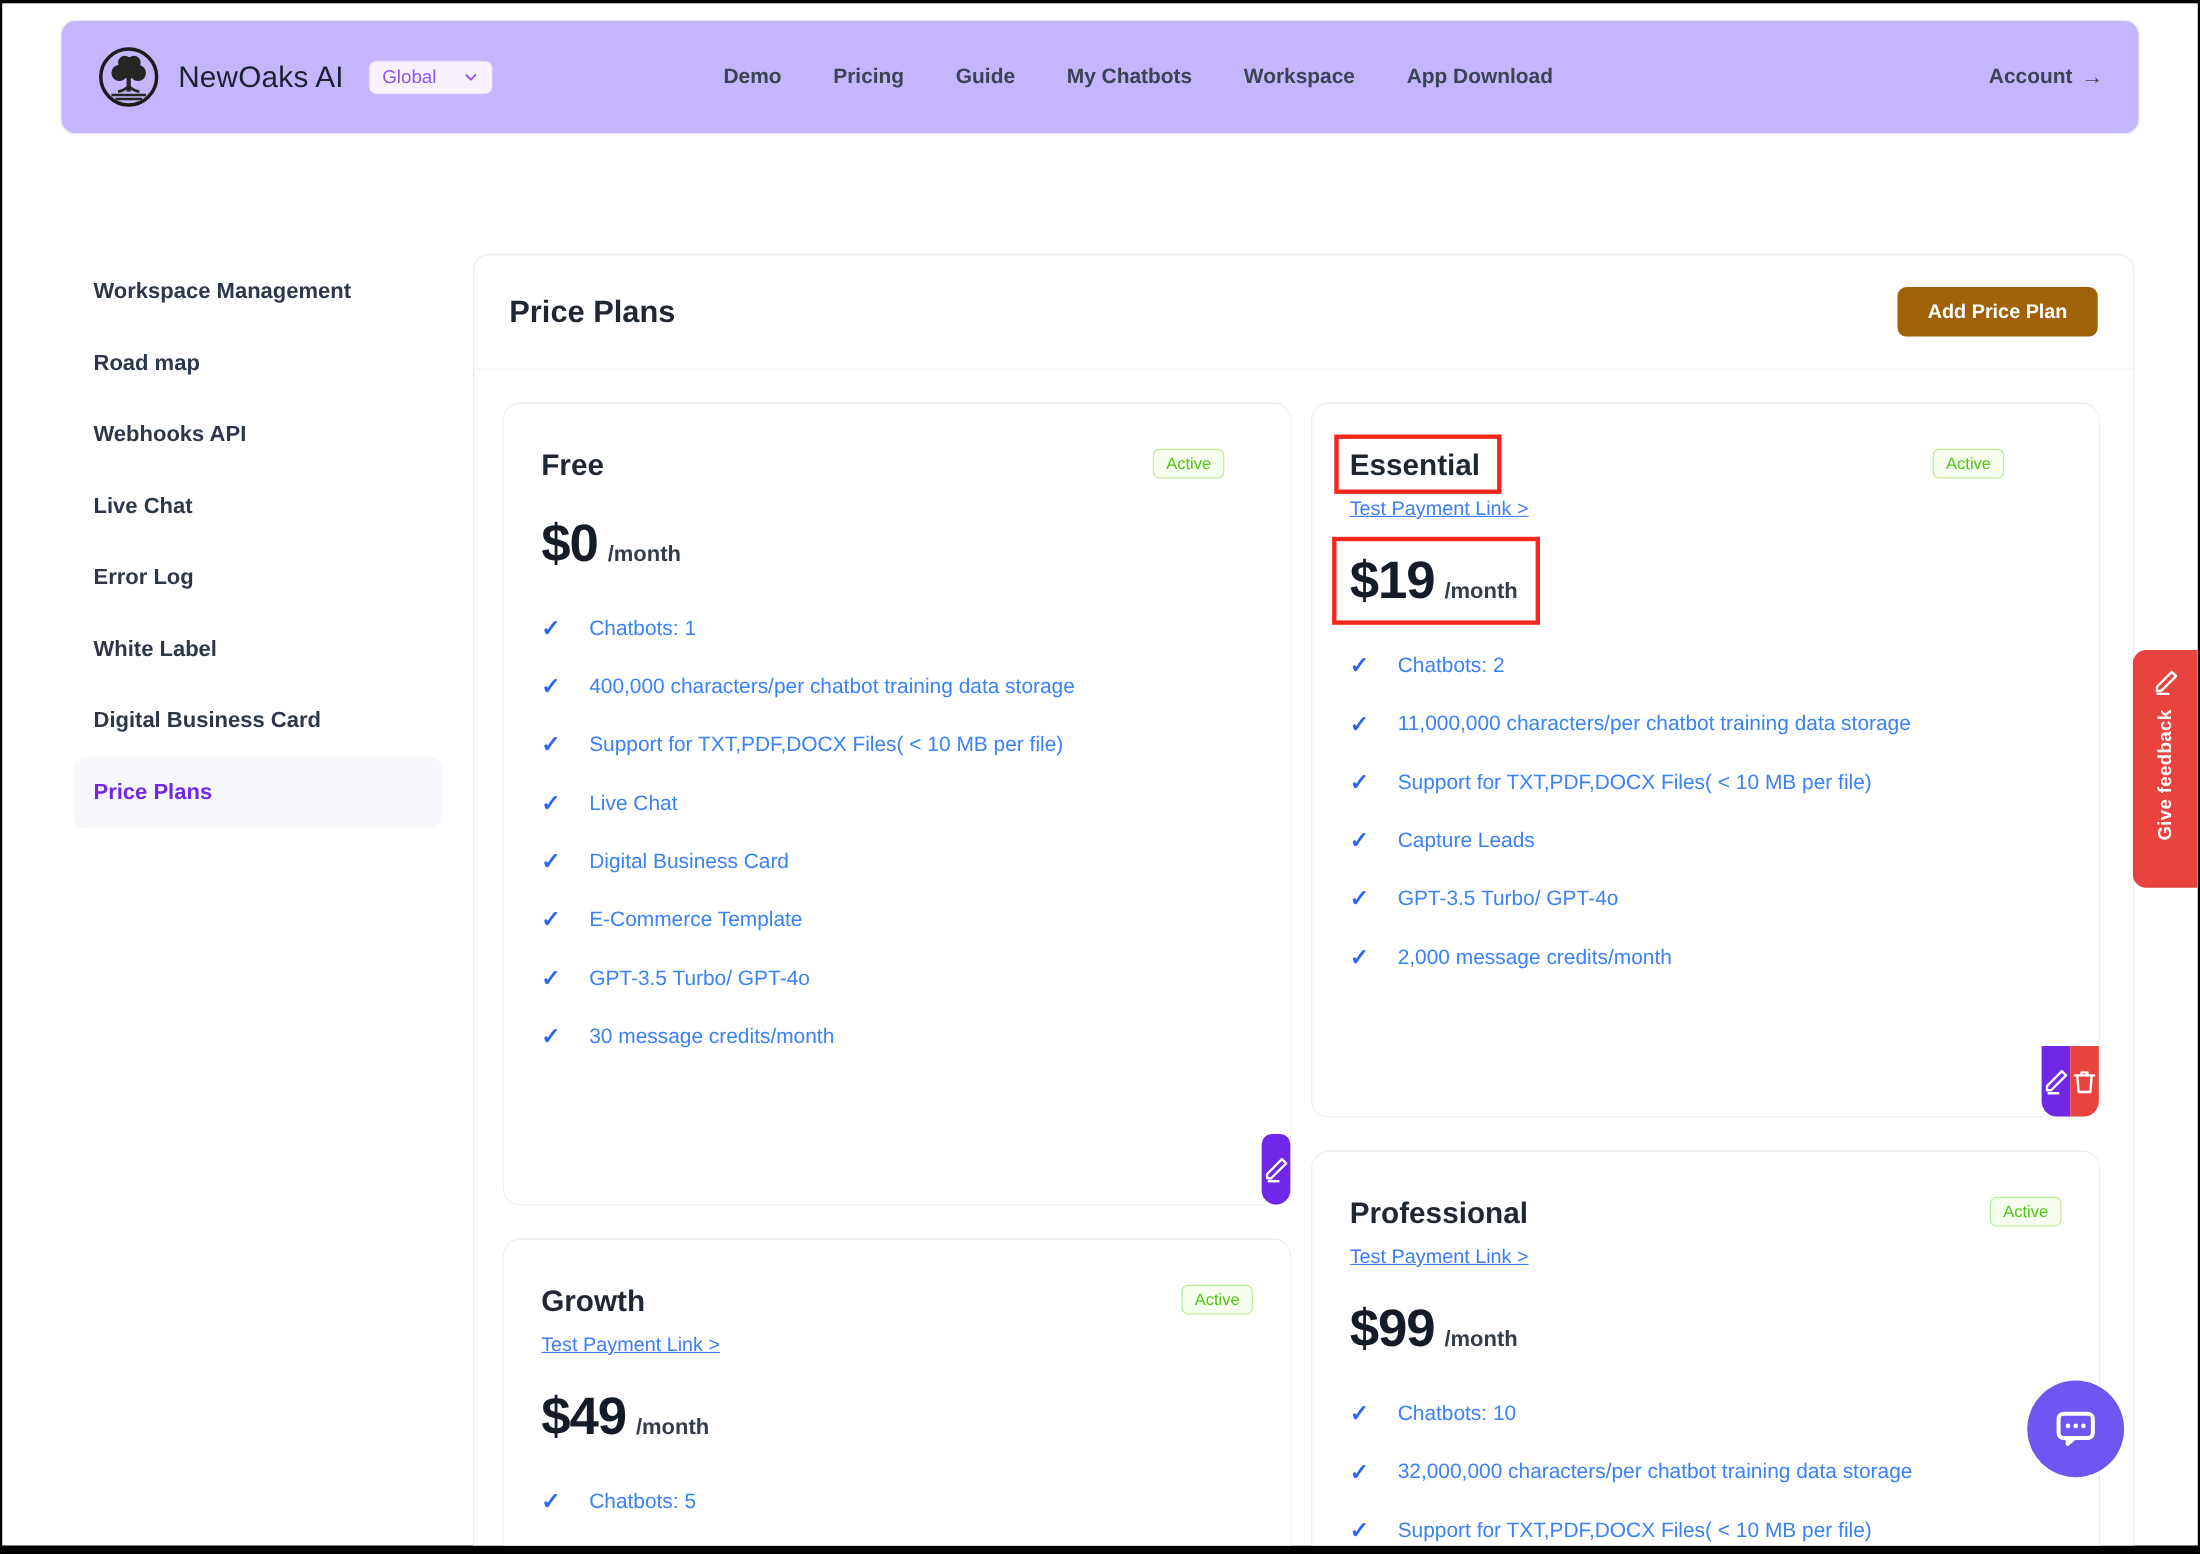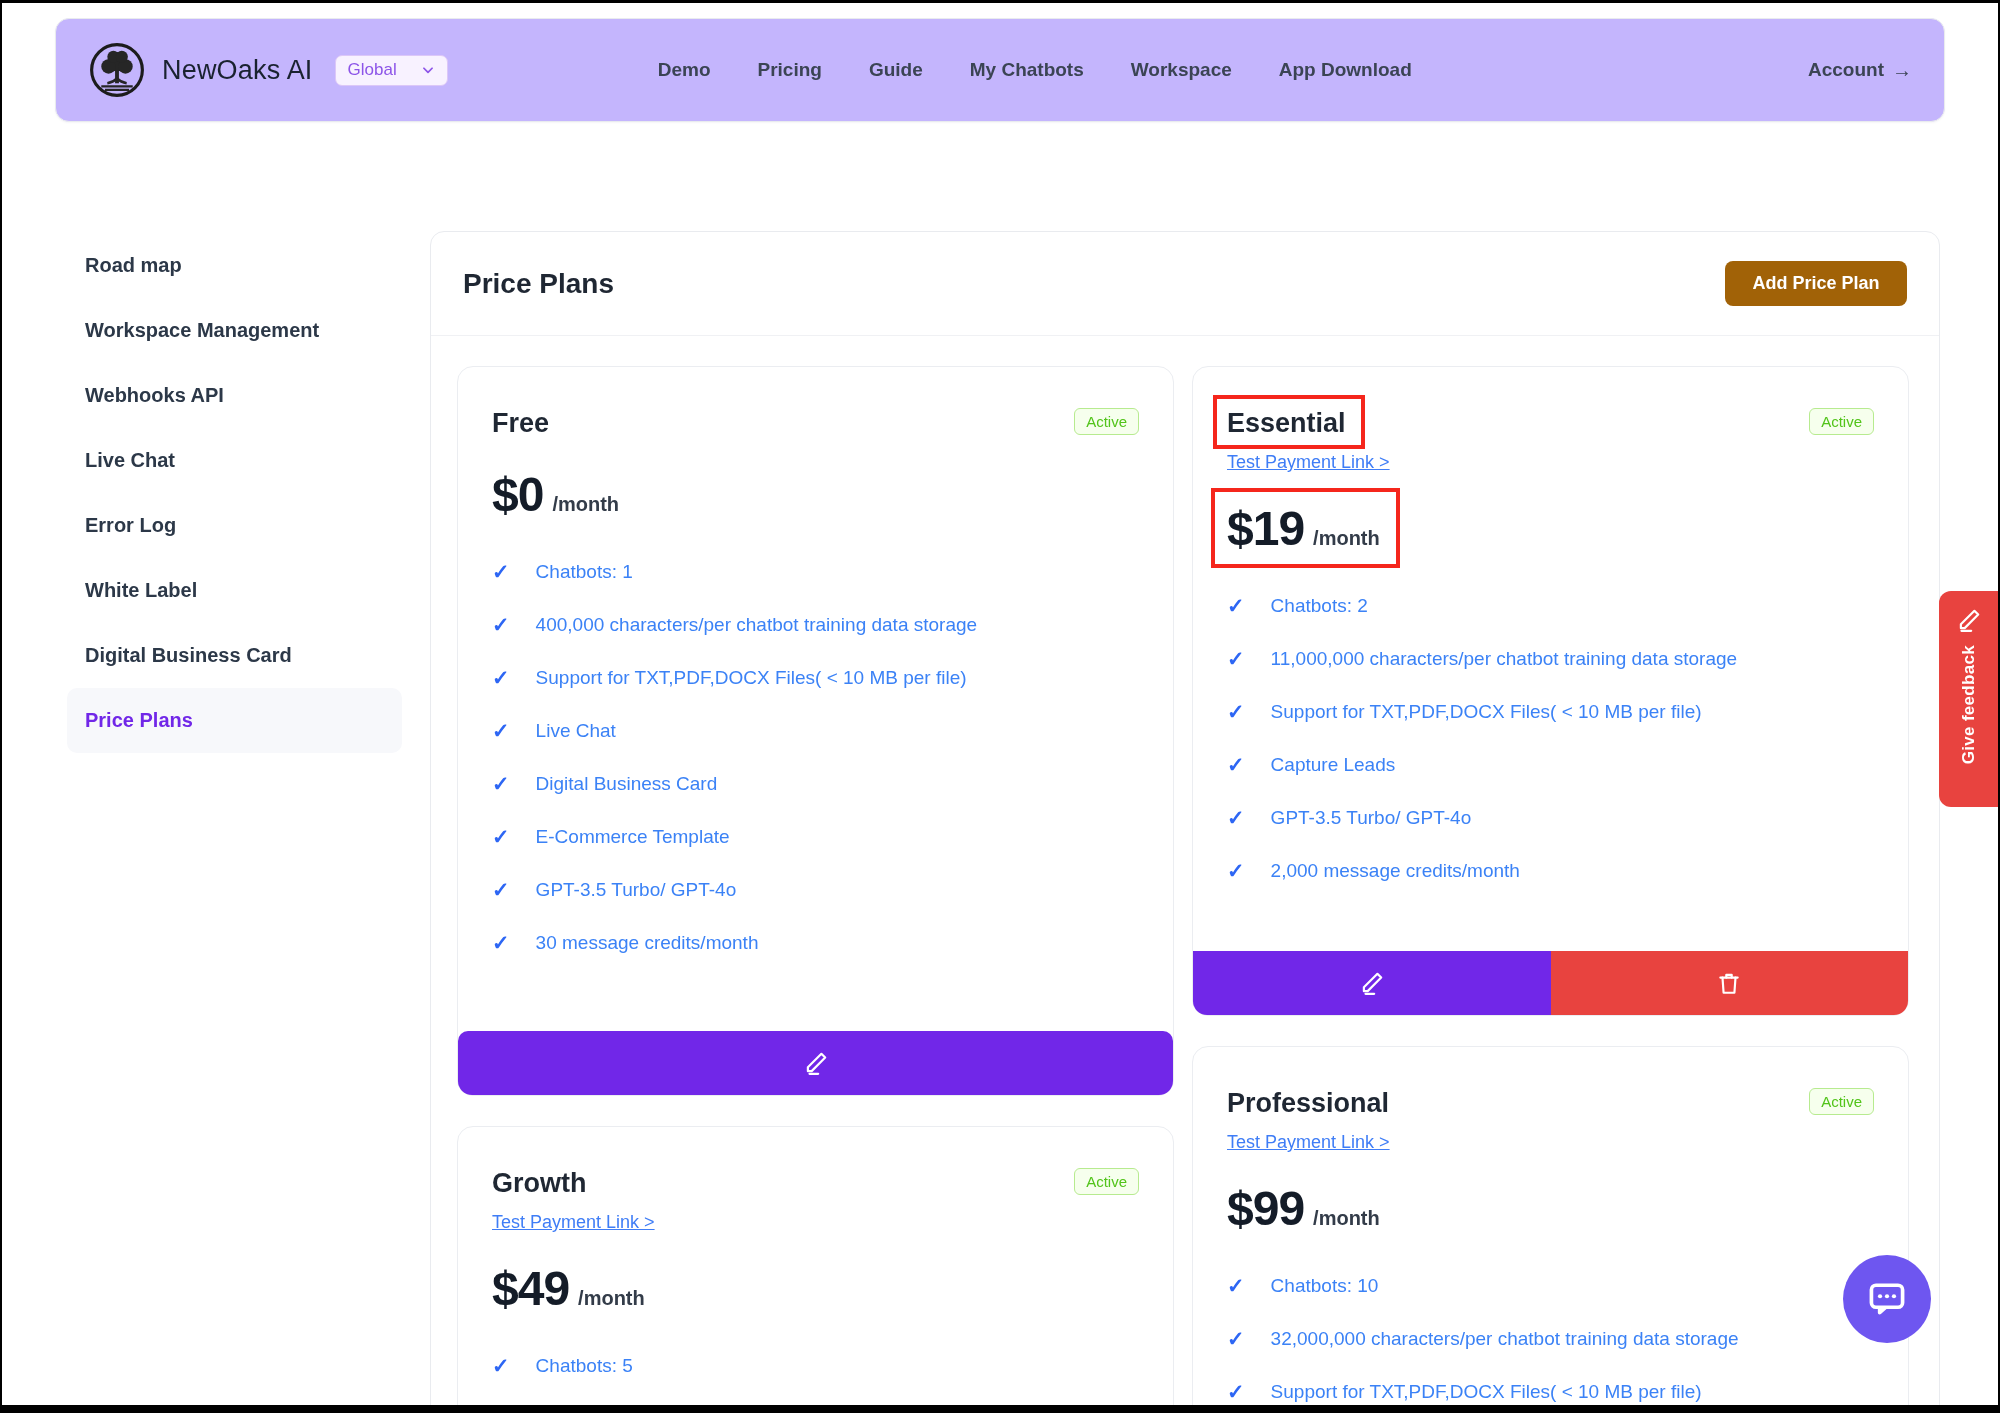--- a/index.html
+++ b/index.html
@@ -78,21 +78,21 @@
 
   .plans { display:flex; gap:18px; padding:30px 26px; }
   .plans-col { width:717px; display:flex; flex-direction:column; gap:30px; }
   .plans-col[data-name="plans-column-left"]  .plan:nth-child(1){ height:730px; }
   .plans-col[data-name="plans-column-right"] .plan:nth-child(1){ height:650px; }
   .plans-col .plan:nth-child(2){ height:840px; }
 
   .plan {
     position:relative; background:#fff;
     border:1.5px solid #ebedf1; border-radius:16px;
-    display:flex; flex-direction:column;
+    display:flex; flex-direction:row;
   }
   .plan-body { padding:38px 34px 0; flex:1; display:flex; flex-direction:column; }
   .plan-head { display:flex; justify-content:space-between; align-items:flex-start; }
   .plan-name {
     font-size:27px; font-weight:700; color:#1f2733;
     position:relative; display:inline-block; line-height:36px;
   }
   .status-badge {
     background:#f6ffed; border:1px solid #b7eb8f; color:#52c41a;
     font-size:15px; font-weight:500; padding:4px 11px; border-radius:6px; margin-top:3px;
@@ -186,22 +186,22 @@
         <div class="nav-link" data-name="nav-link-workspace">Workspace</div>
         <div class="nav-link" data-name="nav-link-app-download">App Download</div>
       </div>
     <div class="account" data-name="account-button">
       <span data-name="account-label">Account</span>
       <span class="arrow-glyph" data-name="arrow-right-icon">→</span>
     </div>
   </div>
 
   <div class="sidebar" data-name="sidebar">
+      <div class="side-item" data-name="sidebar-item-workspace-management">Workspace Management</div>
       <div class="side-item" data-name="sidebar-item-road-map">Road map</div>
-      <div class="side-item" data-name="sidebar-item-workspace-management">Workspace Management</div>
       <div class="side-item" data-name="sidebar-item-webhooks-api">Webhooks API</div>
       <div class="side-item" data-name="sidebar-item-live-chat">Live Chat</div>
       <div class="side-item" data-name="sidebar-item-error-log">Error Log</div>
       <div class="side-item" data-name="sidebar-item-white-label">White Label</div>
       <div class="side-item" data-name="sidebar-item-digital-business-card">Digital Business Card</div>
       <div class="side-item active" data-name="sidebar-item-price-plans">Price Plans</div>
     </div>
 
   <div class="main-card" data-name="price-plans-panel">
     <div class="main-header" data-name="panel-header">

